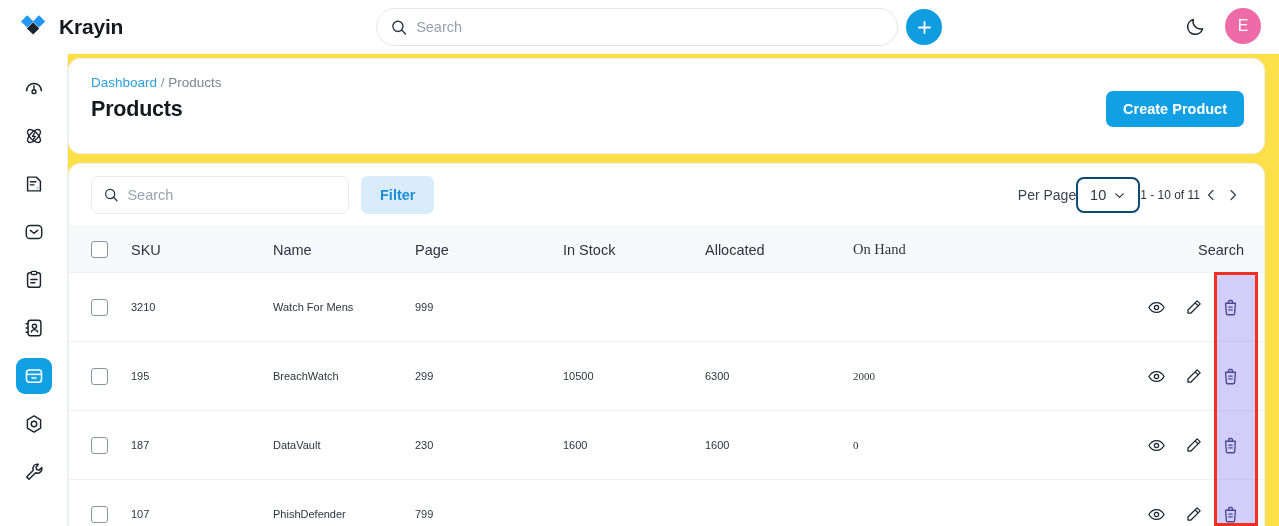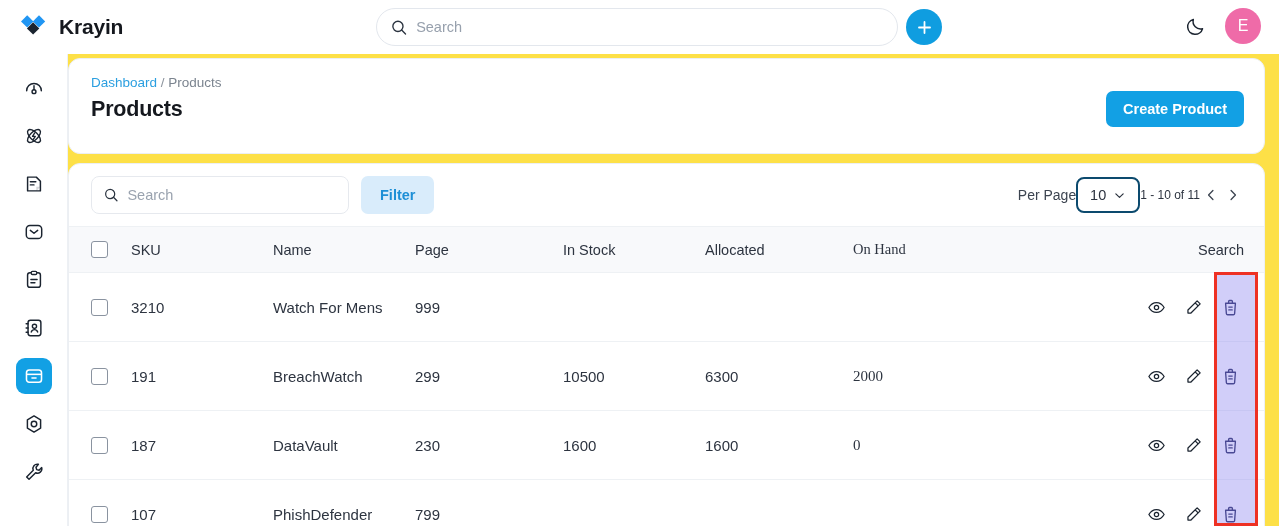--- a/index.html
+++ b/index.html
@@ -172,21 +172,21 @@
   
   table { width: 100%; border-collapse: collapse; table-layout: fixed; }
   thead tr { background: #f8f9fb; }
   thead th {
     font-size: 14.5px; font-weight: 400; color: #2d3440;
     text-align: left; padding: 14px 0; height: 46px;
     border-top: 1px solid #eef1f4;
     border-bottom: 1px solid #eef1f4;
   }
   tbody td {
-    font-size: 15px; color: #2d3440;
+    font-size: 11px; color: #2d3440;
     padding: 23px 0; height: 69px;
     border-bottom: 1px solid #eef1f4;
     text-align: left;
   }
   .c-chk   { width: 62px; padding-left: 22px !important; }
   .c-sku   { width: 142px; }
   .c-name  { width: 142px; }
   .c-price { width: 148px; }
   .c-stock { width: 142px; }
   .c-alloc { width: 148px; }
@@ -422,21 +422,21 @@
                 <line x1="9.8" y1="15" x2="14.2" y2="15" stroke="#161a52" stroke-width="1.6" stroke-linecap="round"></line>
               </svg>
             </div>
           </td>
         </tr>
 
         <tr>
           <td class="c-chk">
             <span class="chk"></span>
           </td>
-          <td class="c-sku">191</td>
+          <td class="c-sku">195</td>
           <td class="c-name">BreachWatch</td>
           <td class="c-price">299</td>
           <td class="c-stock">10500</td>
           <td class="c-alloc">6300</td>
           <td class="c-hand">2000</td>
           <td class="c-act">
             <div class="actions">
               <svg class="act-ico" width="19" height="19" viewBox="0 0 24 24" fill="none">
                 <path d="M2.4 12S6 5.8 12 5.8 21.6 12 21.6 12 18 18.2 12 18.2 2.4 12 2.4 12Z" stroke="#1b2430" stroke-width="1.6" stroke-linejoin="round"></path>
                 <circle cx="12" cy="12" r="2.7" stroke="#1b2430" stroke-width="1.6"></circle>

